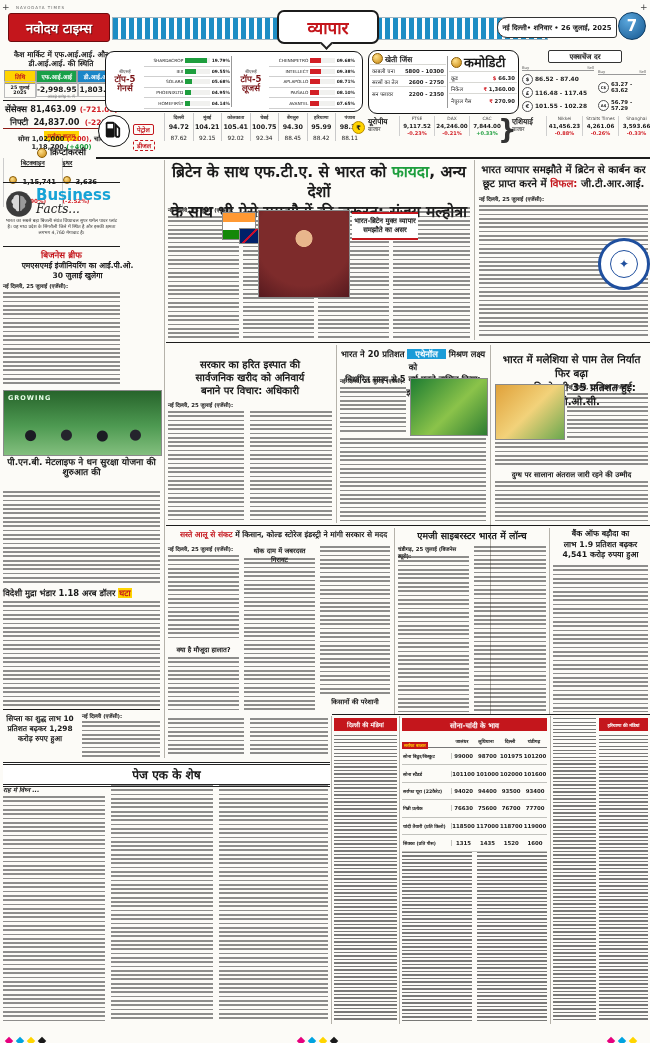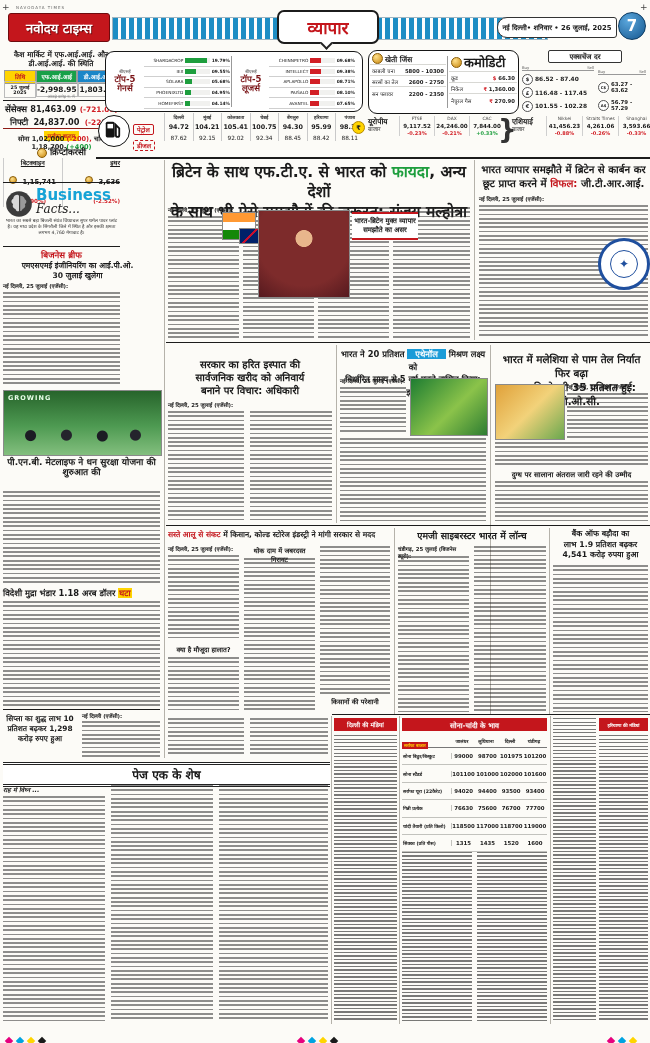--- a/index.html
+++ b/index.html
@@ -131,21 +131,21 @@
     <span class="coin" style="width:8px;height:8px"></span>
     <span>क्रिप्टोकरंसी</span>
   </div>
   <div class="a" style="left:3px;top:158px;width:117px;display:flex">
 
       <div style="width:58px;text-align:center;border-left:0.5px solid #ccc">
         <div class="b" style="font-size:6.4px;text-decoration:underline">बिटक्वाइन</div>
         <div style="padding-top:2px"><span class="coin" style="width:6px;height:6px"></span> <span class="b" style="font-size:6.8px">1,15,741</span> <span class="chg-red b" style="font-size:5.6px">(-2.90%)</span></div>
       </div>
 
-      <div style="width:58px;text-align:right;border-left:0.5px solid #ccc">
+      <div style="width:58px;text-align:left;border-left:0.5px solid #ccc">
         <div class="b" style="font-size:6.4px;text-decoration:underline">इथर</div>
         <div style="padding-top:2px"><span class="coin" style="width:6px;height:6px"></span> <span class="b" style="font-size:6.8px">3,636</span> <span class="chg-red b" style="font-size:5.6px">(-2.52%)</span></div>
       </div>
     </div>
   <div class="hline" style="left:3px;top:182px;width:117px"></div>
 
   <div class="a" style="left:5px;top:190px;width:28px;height:28px">
     <svg viewBox="0 0 24 24" width="28" height="28">
         <circle cx="12" cy="12" r="11" fill="#3c3c3c"></circle>
         <path d="M11 4a4 4 0 0 0-4 3.5c-2 1-2 3.5 0 4.5-1 2 .2 3.8 2 4.3.3 1.7 2 2.4 3 1.7V5a2.5 2.5 0 0 0-1-1z" fill="#d9d9d9"></path>
@@ -535,21 +535,21 @@
     <span>बाजार हिस्सेदारी 35 प्रतिशत हुई: एम.पी.ओ.सी.</span>
   </div>
   <div class="photo" style="left:495px;top:384px;width:68px;height:54px;background:linear-gradient(135deg,#e0a13a,#f2d27a 50%,#6aa84f)"></div>
   <div class="a dl" style="left:567px;top:384px;width:81px">नई दिल्ली, 25 जुलाई (एजेंसी):</div>
   <div class="a greek" style="left:567px;top:393px;width:81px;height:45px"></div>
   <div class="a greek" style="left:495px;top:442px;width:153px;height:24px"></div>
   <div class="a c b" style="left:495px;top:469px;width:153px;font-size:7.2px">दुग्ध पर सालाना अंतराल जारी रहने की उम्मीद</div>
   <div class="a greek" style="left:495px;top:481px;width:153px;height:40px"></div>
   <div class="hline" style="left:166px;top:525px;width:484px"></div>
 
-  <div class="a b" style="left:168px;top:529px;width:222px;font-size:7.5px;white-space:nowrap;overflow:hidden">
+  <div class="a b" style="left:180px;top:529px;width:222px;font-size:7.5px;white-space:nowrap;overflow:hidden">
     <span class="red">सस्ते आलू से संकट</span><span> में किसान, कोल्ड स्टोरेज इंडस्ट्री ने मांगी सरकार से मदद</span>
   </div>
   <div class="a dl" style="left:168px;top:546px;width:71px">नई दिल्ली, 25 जुलाई (एजेंसी):</div>
   <div class="a greek" style="left:168px;top:555px;width:71px;height:86px"></div>
   <div class="a c b" style="left:168px;top:645px;width:71px;font-size:6.6px">क्या है मौजूदा हालात?</div>
   <div class="a greek" style="left:168px;top:657px;width:71px;height:55px"></div>
   <div class="a c b" style="left:244px;top:546px;width:71px;font-size:6.6px">थोक दाम में जबरदस्त गिरावट</div>
   <div class="a greek" style="left:244px;top:558px;width:71px;height:154px"></div>
   <div class="a greek" style="left:320px;top:546px;width:70px;height:148px"></div>
   <div class="a c b" style="left:320px;top:697px;width:70px;font-size:6.6px">किसानों की परेशानी</div>

